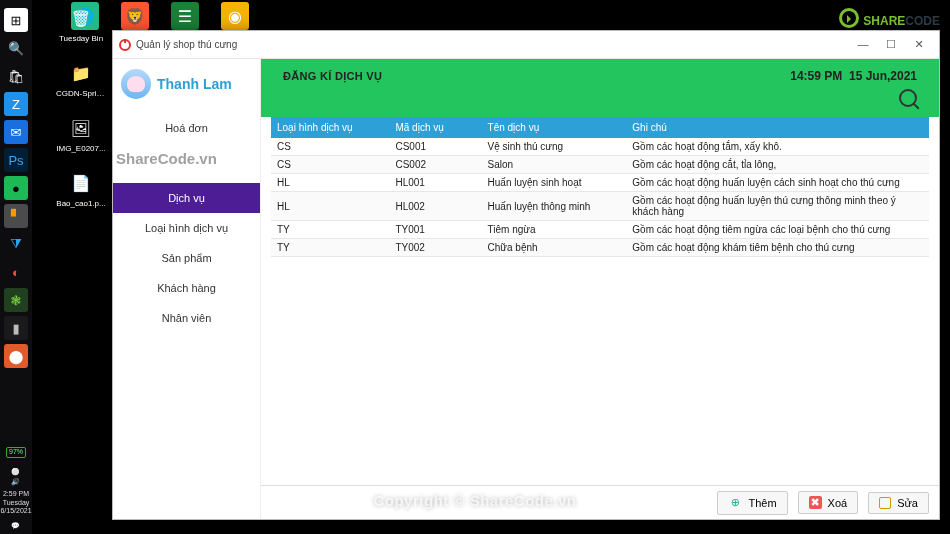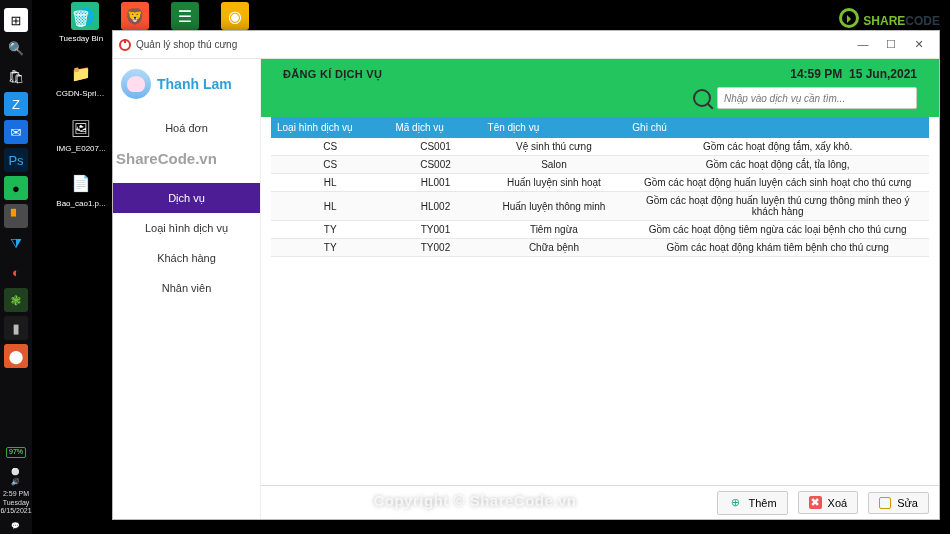--- a/index.html
+++ b/index.html
@@ -46,21 +46,21 @@
   .search-ico { width:18px; height:18px; border:2px solid #333; border-radius:50%; position:relative;}
   .search-ico::after{content:"";position:absolute;width:2px;height:8px;background:#333;transform:rotate(-45deg);bottom:-5px;right:-2px;}
   .search-input { width: 200px; height: 22px; border:1px solid #ccc; border-radius:2px; padding:0 6px; font-size:10px; font-style: italic; color:#888;}
   .headerbar-row { display:flex; flex-direction:column; gap:6px; flex:1;}
   .headerbar-top { display:flex; align-items:center; }
   .headerbar-bot { display:flex; justify-content:flex-end; align-items:center;}
 
   .tablewrap { flex:1; padding: 0 10px 6px; overflow:hidden;}
   table { width: 100%; border-collapse: collapse; font-size: 10px; }
   thead th { background: #2da0d8; color: #fff; font-weight: 400; text-align: left; padding: 5px 6px; }
-  tbody td { padding: 3px 6px; border-bottom: 1px solid #e7e7e7; color: #222; text-align: center;}
+  tbody td { padding: 3px 6px; border-bottom: 1px solid #e7e7e7; color: #222;}
   tbody tr:nth-child(odd){ background:#fff;}
   tbody tr:nth-child(even){ background:#fafafa;}
 
   .footer { height: 34px; border-top: 1px solid #ddd; display: flex; align-items: center; justify-content: flex-end; gap: 10px; padding: 0 10px;}
   .fbtn { display: flex; align-items: center; gap: 6px; border: 1px solid #ccc; background: #f7f7f7; padding: 4px 10px; font-size: 11px; border-radius: 2px; cursor: pointer;}
   .fbtn-ico { width:14px;height:14px;display:flex;align-items:center;justify-content:center;font-size:11px;}
   .ico-add{color:#2a8;}
   .ico-del{color:#e55;background:#e55;color:#fff;border-radius:2px;width:13px;height:13px;}
   .ico-edit{width:12px;height:12px;border:1.5px solid #c90;border-radius:2px;}
 
@@ -153,39 +153,39 @@
   <div class="app-body">
     <div class="sidebar">
       <div class="profile">
         <div class="avatar"></div>
         <div class="hname">Thanh Lam</div>
       </div>
       <div class="nav" id="nav">
           <div class="nav-item">Hoá đơn</div>
           <div class="nav-item active">Dịch vụ</div>
           <div class="nav-item">Loại hình dịch vụ</div>
+          <div class="nav-item">Sản phẩm</div>
           <div class="nav-item">Khách hàng</div>
           <div class="nav-item">Nhân viên</div>
         </div>
     </div>
 
     <div class="main">
       <div class="headerbar">
         <div class="headerbar-row">
           <div class="headerbar-top">
             <div class="page-title">ĐĂNG KÍ DỊCH VỤ</div>
             <div class="hb-spacer"></div>
             <div class="hb-stamp">
               <span>14:59 PM</span>&nbsp;&nbsp;<span>15 Jun,2021</span>
             </div>
           </div>
           <div class="headerbar-bot">
             <div class="search-wrap">
               <div class="search-ico"></div>
-              <input class="search-input" placeholder="Nhập vào dịch vụ cần tìm..." style="">
             </div>
           </div>
         </div>
       </div>
 
       <div class="tablewrap">
         <table>
           <thead>
               <tr id="thead-row">
                 <th style="width: 18%;">Loại hình dịch vụ</th>

